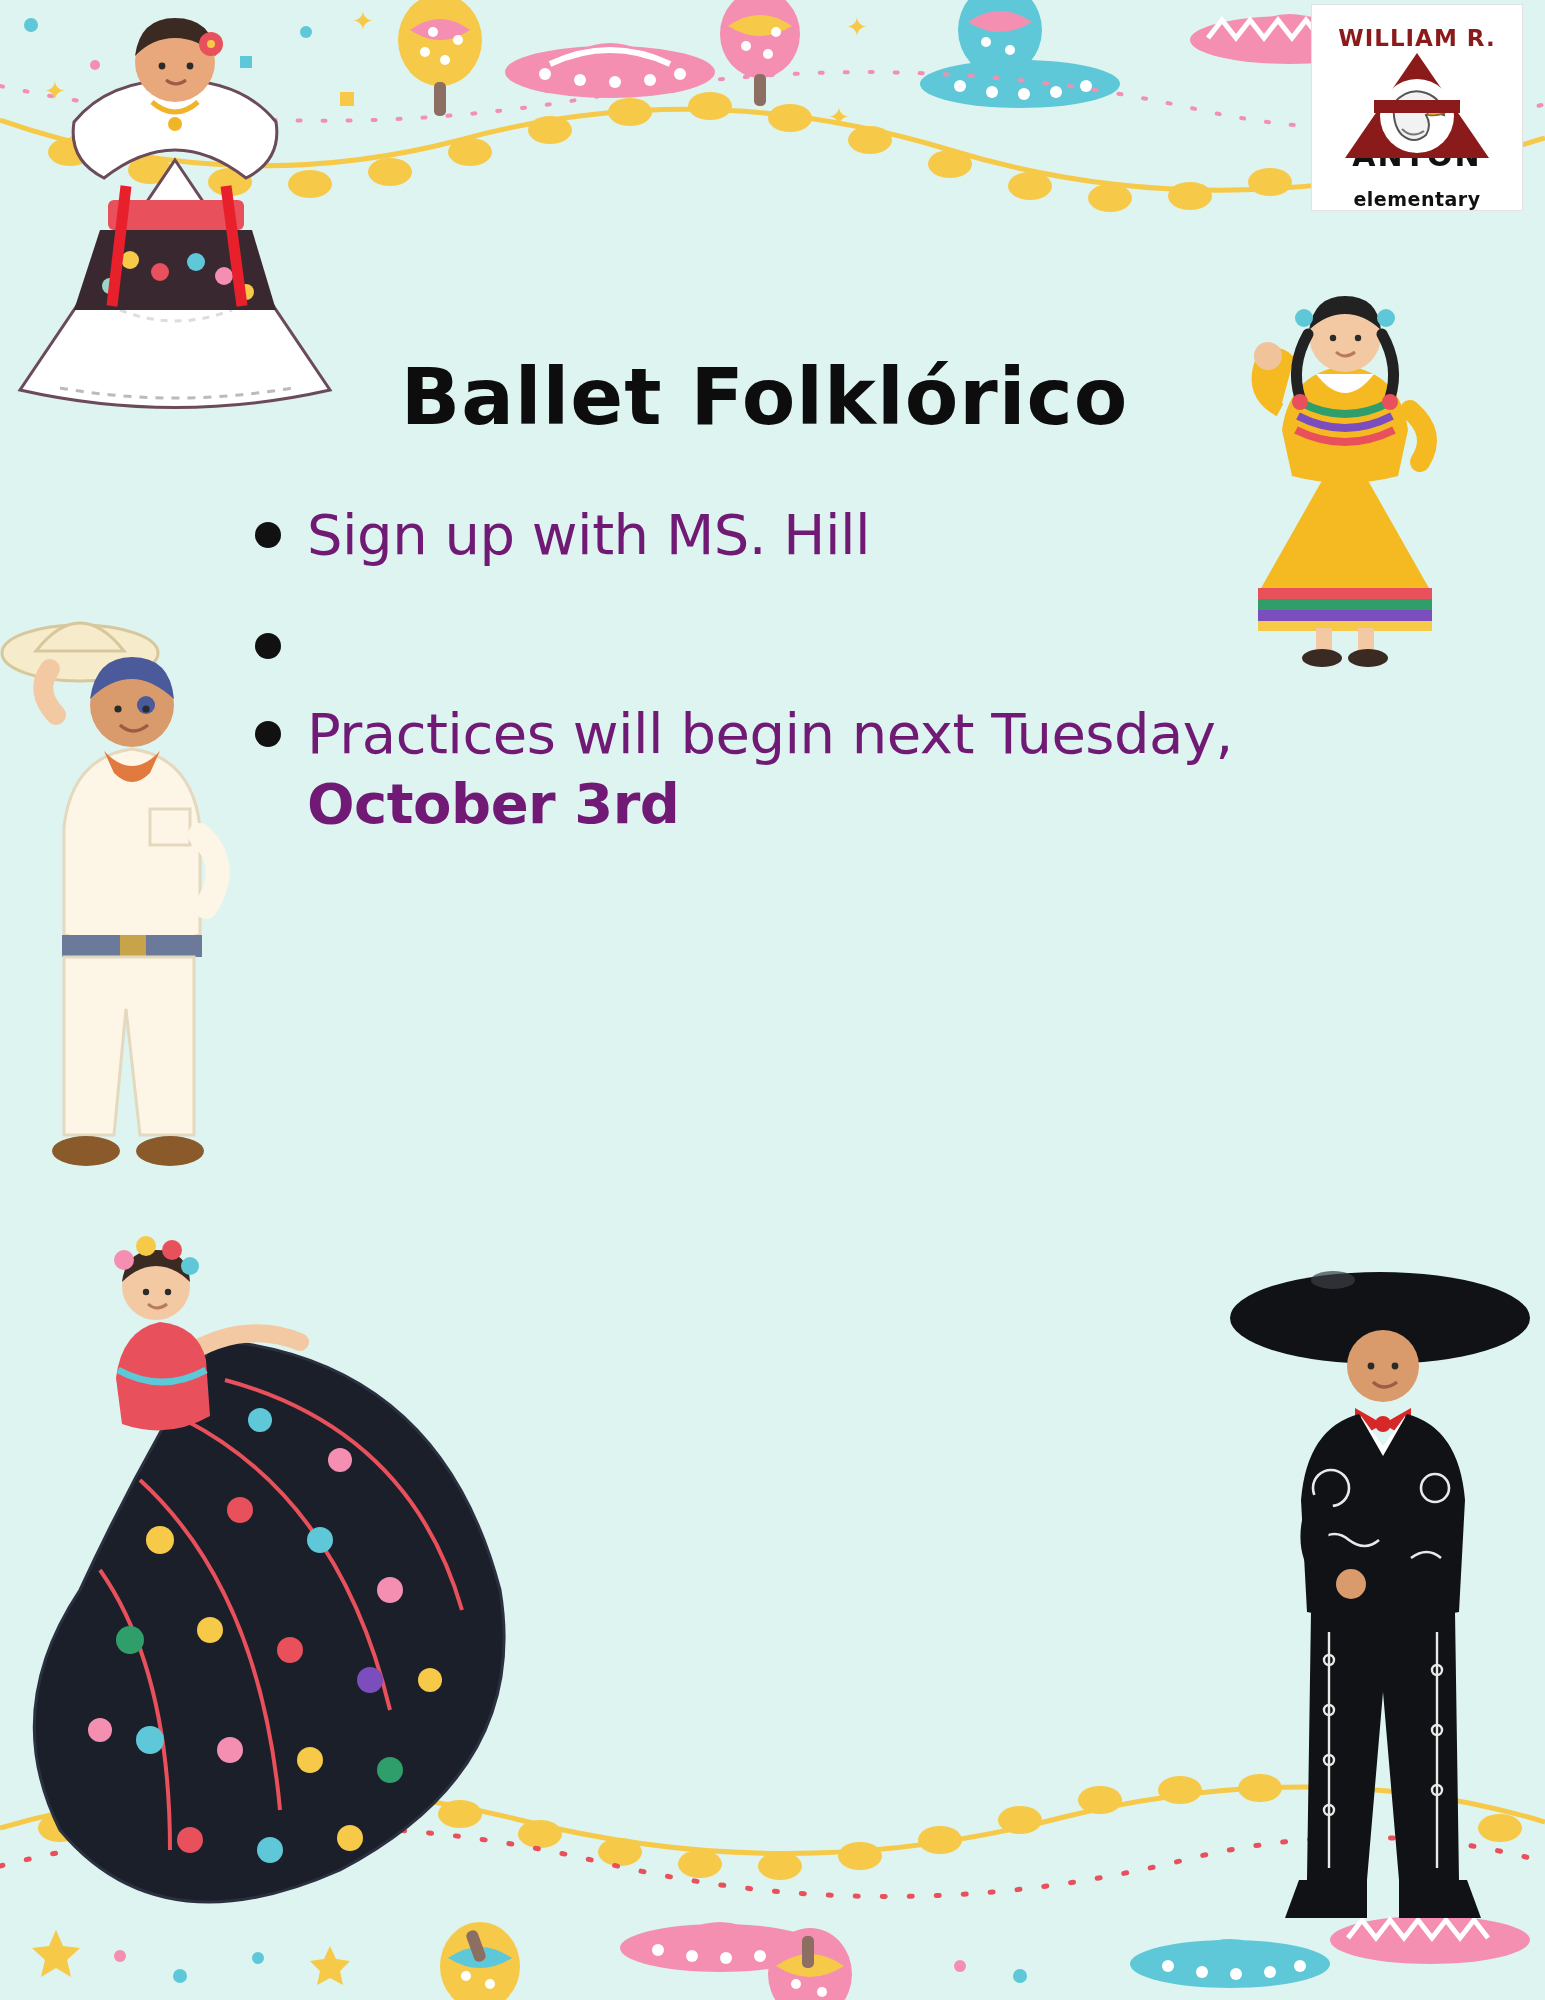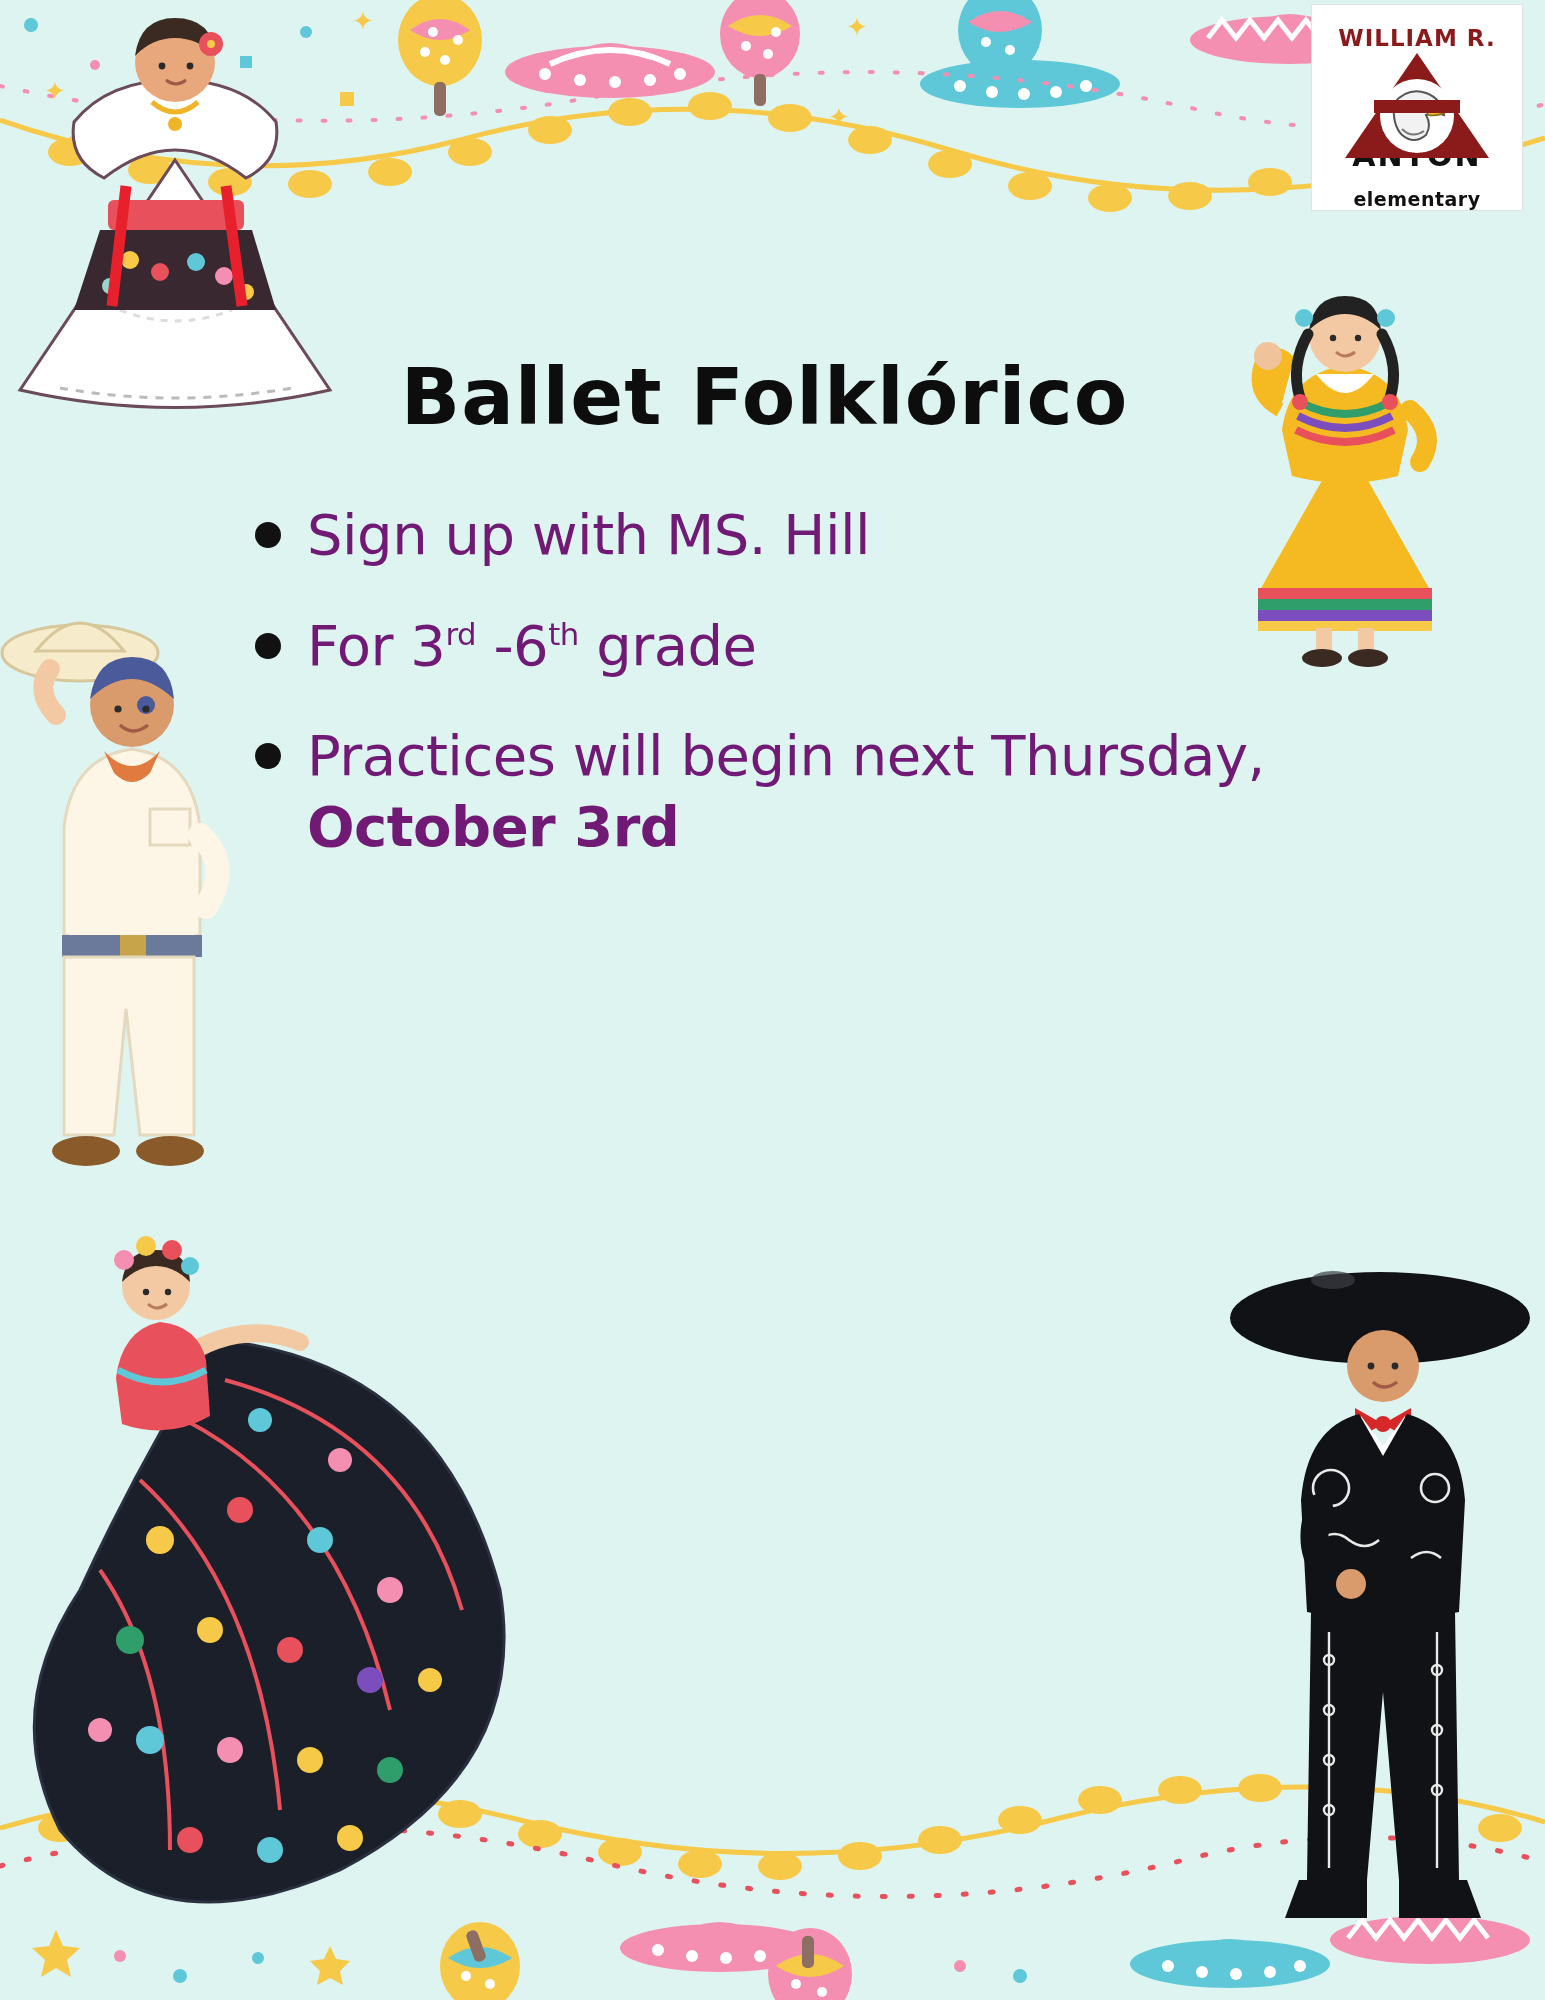--- a/index.html
+++ b/index.html
@@ -588,23 +588,22 @@
   <div class="bullets">
 
     <div class="bullet-row">
       <span class="bullet-dot"></span>
       <span class="bullet-text">Sign up with MS. Hill</span>
     </div>
 
 
     <div class="bullet-row">
       <span class="bullet-dot"></span>
-      <span class="bullet-text"><span>For 3</span><sup>rd</sup><span> -6</span><sup>th</sup><span> grade</span></span>
     </div>
 
     <div class="bullet-row">
       <span class="bullet-dot"></span>
-      <span class="bullet-text"><span>Practices will begin next Thursday, </span><span class="bold">October 3rd</span></span>
+      <span class="bullet-text"><span>Practices will begin next Tuesday, </span><span class="bold">October 3rd</span></span>
     </div>
 
   </div>
 
 </div>
 
 </body></html>

